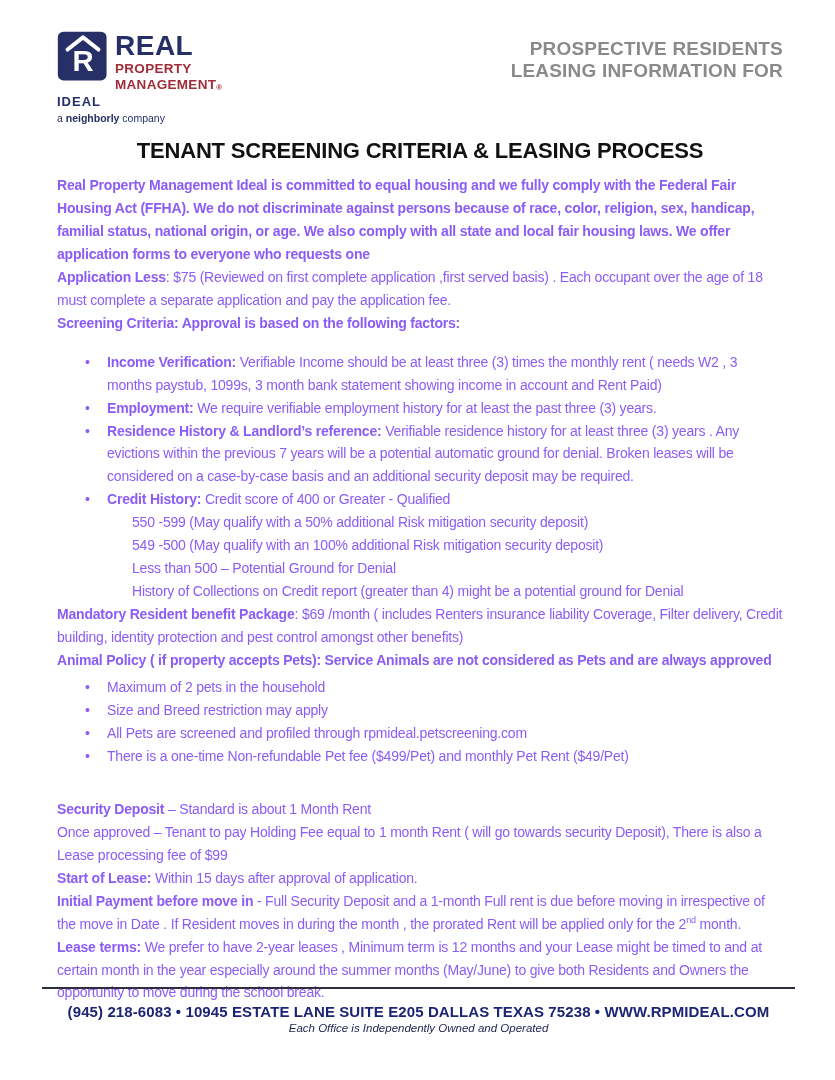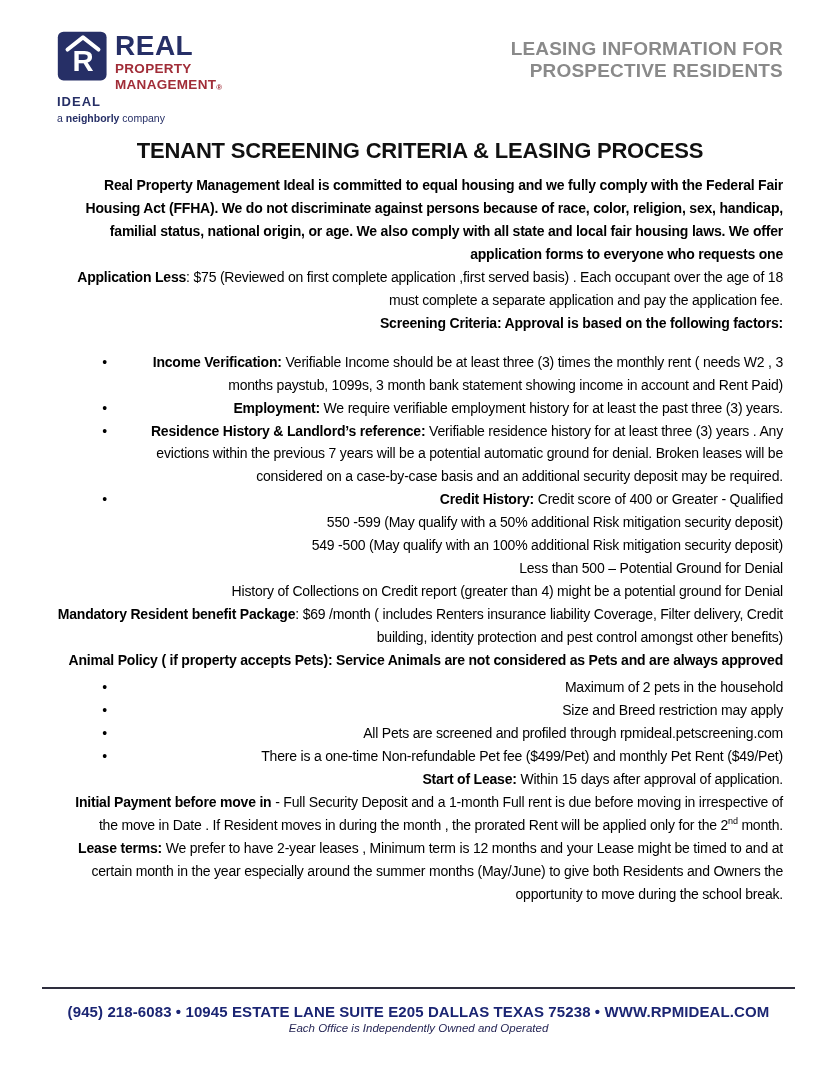--- a/index.html
+++ b/index.html
@@ -23,21 +23,21 @@
   .logo-prop, .logo-mgmt { font-size:13.5px; font-weight:bold; color:#a12d38; letter-spacing:.3px; margin-top:2px; }
   .logo-reg { font-size:8px; color:#a12d38; vertical-align:bottom; }
   .logo-ideal { text-align:left; font-size:13px; font-weight:bold; color:#262f66; letter-spacing:1px; margin-top:3px; }
   .logo-tagline { text-align:left; font-size:10.5px; color:#262f66; margin-top:3px; }
   .logo-tagline .tag-bold { font-weight:bold; }
 
   .doc-header { text-align:right; color:#8a8a8a; font-weight:bold; font-size:19px; line-height:1.18; padding-top:8px; letter-spacing:.2px; }
 
   .doc-title { text-align:center; font-size:22px; font-weight:bold; color:#111; margin:14px 0 10px 0; letter-spacing:-0.2px; }
 
-  .body-text { font-size:14px; line-height:1.64; letter-spacing:-0.2px; color:#000000;text-align:right; }
+  .body-text { font-size:14px; line-height:1.64; letter-spacing:-0.2px; color:#8b5cf6; }
   .b { font-weight:bold; }
   p.para { margin:0; }
   .mt-sm { margin-top:6px; }
   .mt-md { margin-top:26px; }
   .mt-lg { margin-top:30px; }
 
   ul.bullets { list-style:none; margin:16px 0 0 0; padding:0 0 0 28px; }
   ul.bullets li { display:flex; }
   .bullet-marker { flex:none; width:22px; font-size:14px; }
   .bullet-text { flex:1; }
@@ -73,22 +73,22 @@
       </div>
       <div class="logo-ideal">IDEAL</div>
       <div class="logo-tagline">
         <span>a</span>
         <span class="tag-bold">neighborly</span>
         <span>company</span>
       </div>
     </div>
 
     <div class="doc-header">
+      <div>PROSPECTIVE RESIDENTS</div>
       <div>LEASING INFORMATION FOR</div>
-      <div>PROSPECTIVE RESIDENTS</div>
     </div>
   </div>
 
   <h1 class="doc-title">TENANT SCREENING CRITERIA &amp; LEASING PROCESS</h1>
 
   <p class="para body-text b mt-sm">Real Property Management Ideal is committed to equal housing and we fully comply with the Federal Fair Housing Act (FFHA). We do not discriminate against persons because of race, color, religion, sex, handicap, familial status, national origin, or age. We also comply with all state and local fair housing laws. We offer application forms to everyone who requests one</p>
 
   <p class="para body-text mt-lg"><span class="b">Application Less</span><span>:  $75 (Reviewed on first complete application ,first served basis) . Each occupant over the age of 18 must complete a separate application and pay the application fee.</span></p>
 
   <p class="para body-text b mt-md">Screening Criteria: Approval is based on the following factors:</p>
@@ -136,20 +136,24 @@
     <li>
       <span class="bullet-marker">•</span>
       <span class="bullet-text">All Pets are screened and profiled through rpmideal.petscreening.com</span>
     </li>
     <li>
       <span class="bullet-marker">•</span>
       <span class="bullet-text">There is a one-time Non-refundable Pet fee ($499/Pet) and monthly Pet Rent ($49/Pet)</span>
     </li>
   </ul>
 
+  <div class="body-text mt-lg">
+    <div><span class="b">Security Deposit</span><span> – Standard is about 1 Month Rent</span></div>
+    <div>Once approved – Tenant to pay Holding Fee equal to 1 month Rent ( will go towards security Deposit), There is also a Lease processing fee of $99</div>
+  </div>
 
   <p class="para body-text mt-md"><span class="b">Start of Lease:</span><span> Within 15 days after approval of application.</span></p>
 
   <p class="para body-text mt-md"><span class="b">Initial Payment before move in</span><span> - Full Security Deposit and a 1-month Full rent is due before moving in irrespective of the move in Date . If Resident moves in during the month , the prorated Rent will be applied only for the 2</span><sup>nd</sup><span> month.</span></p>
 
   <p class="para body-text mt-md"><span class="b">Lease terms:</span><span>  We prefer to have 2-year leases , Minimum term is 12 months and your Lease might be timed to and at certain month in the year especially around the summer months (May/June) to give both Residents and Owners the opportunity to move during the school break.</span></p>
 
 </div>
 
 <div class="footer">

